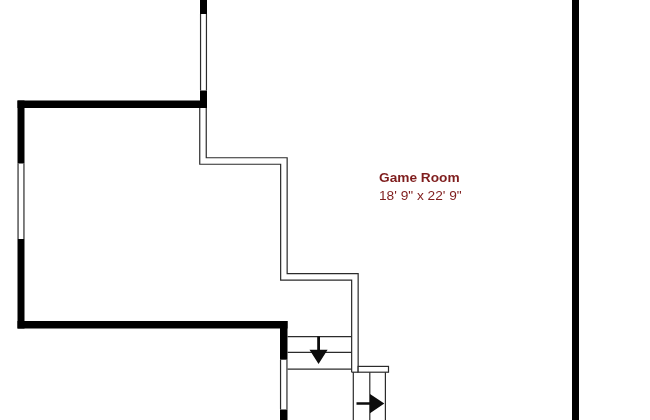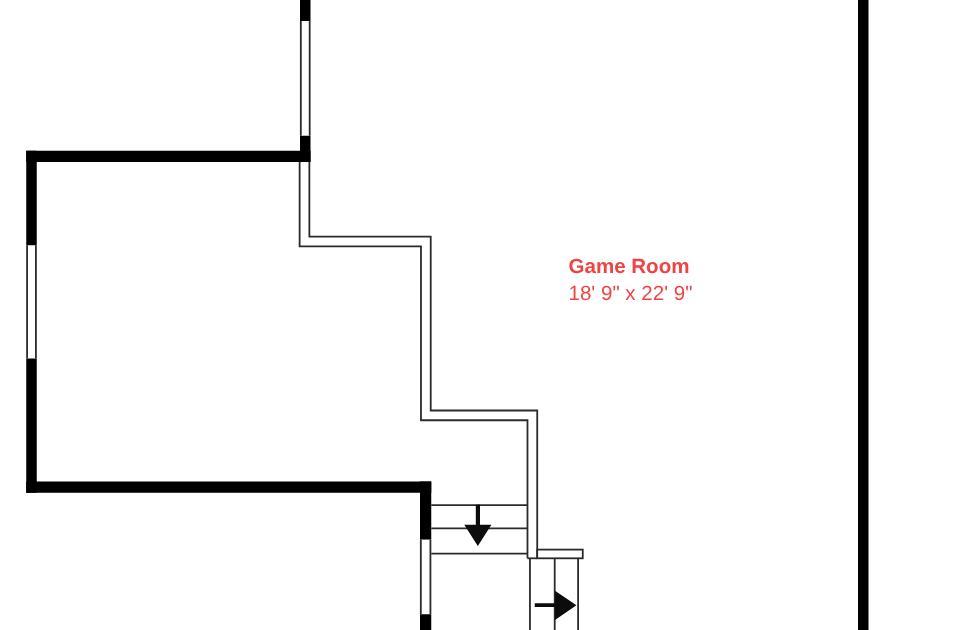--- a/index.html
+++ b/index.html
@@ -19,21 +19,21 @@
   }
   .plan-svg {
     position: absolute;
     left: 0;
     top: 0;
   }
   .room-label {
     position: absolute;
     left: 379px;
     top: 169px;
-    color: #ef4444;
+    color: #7f1d1d;
   }
   .room-label div {
     white-space: pre;
   }
   .room-name {
     font-size: 13.7px;
     font-weight: bold;
     line-height: 18.4px;
   }
   .room-dims {

